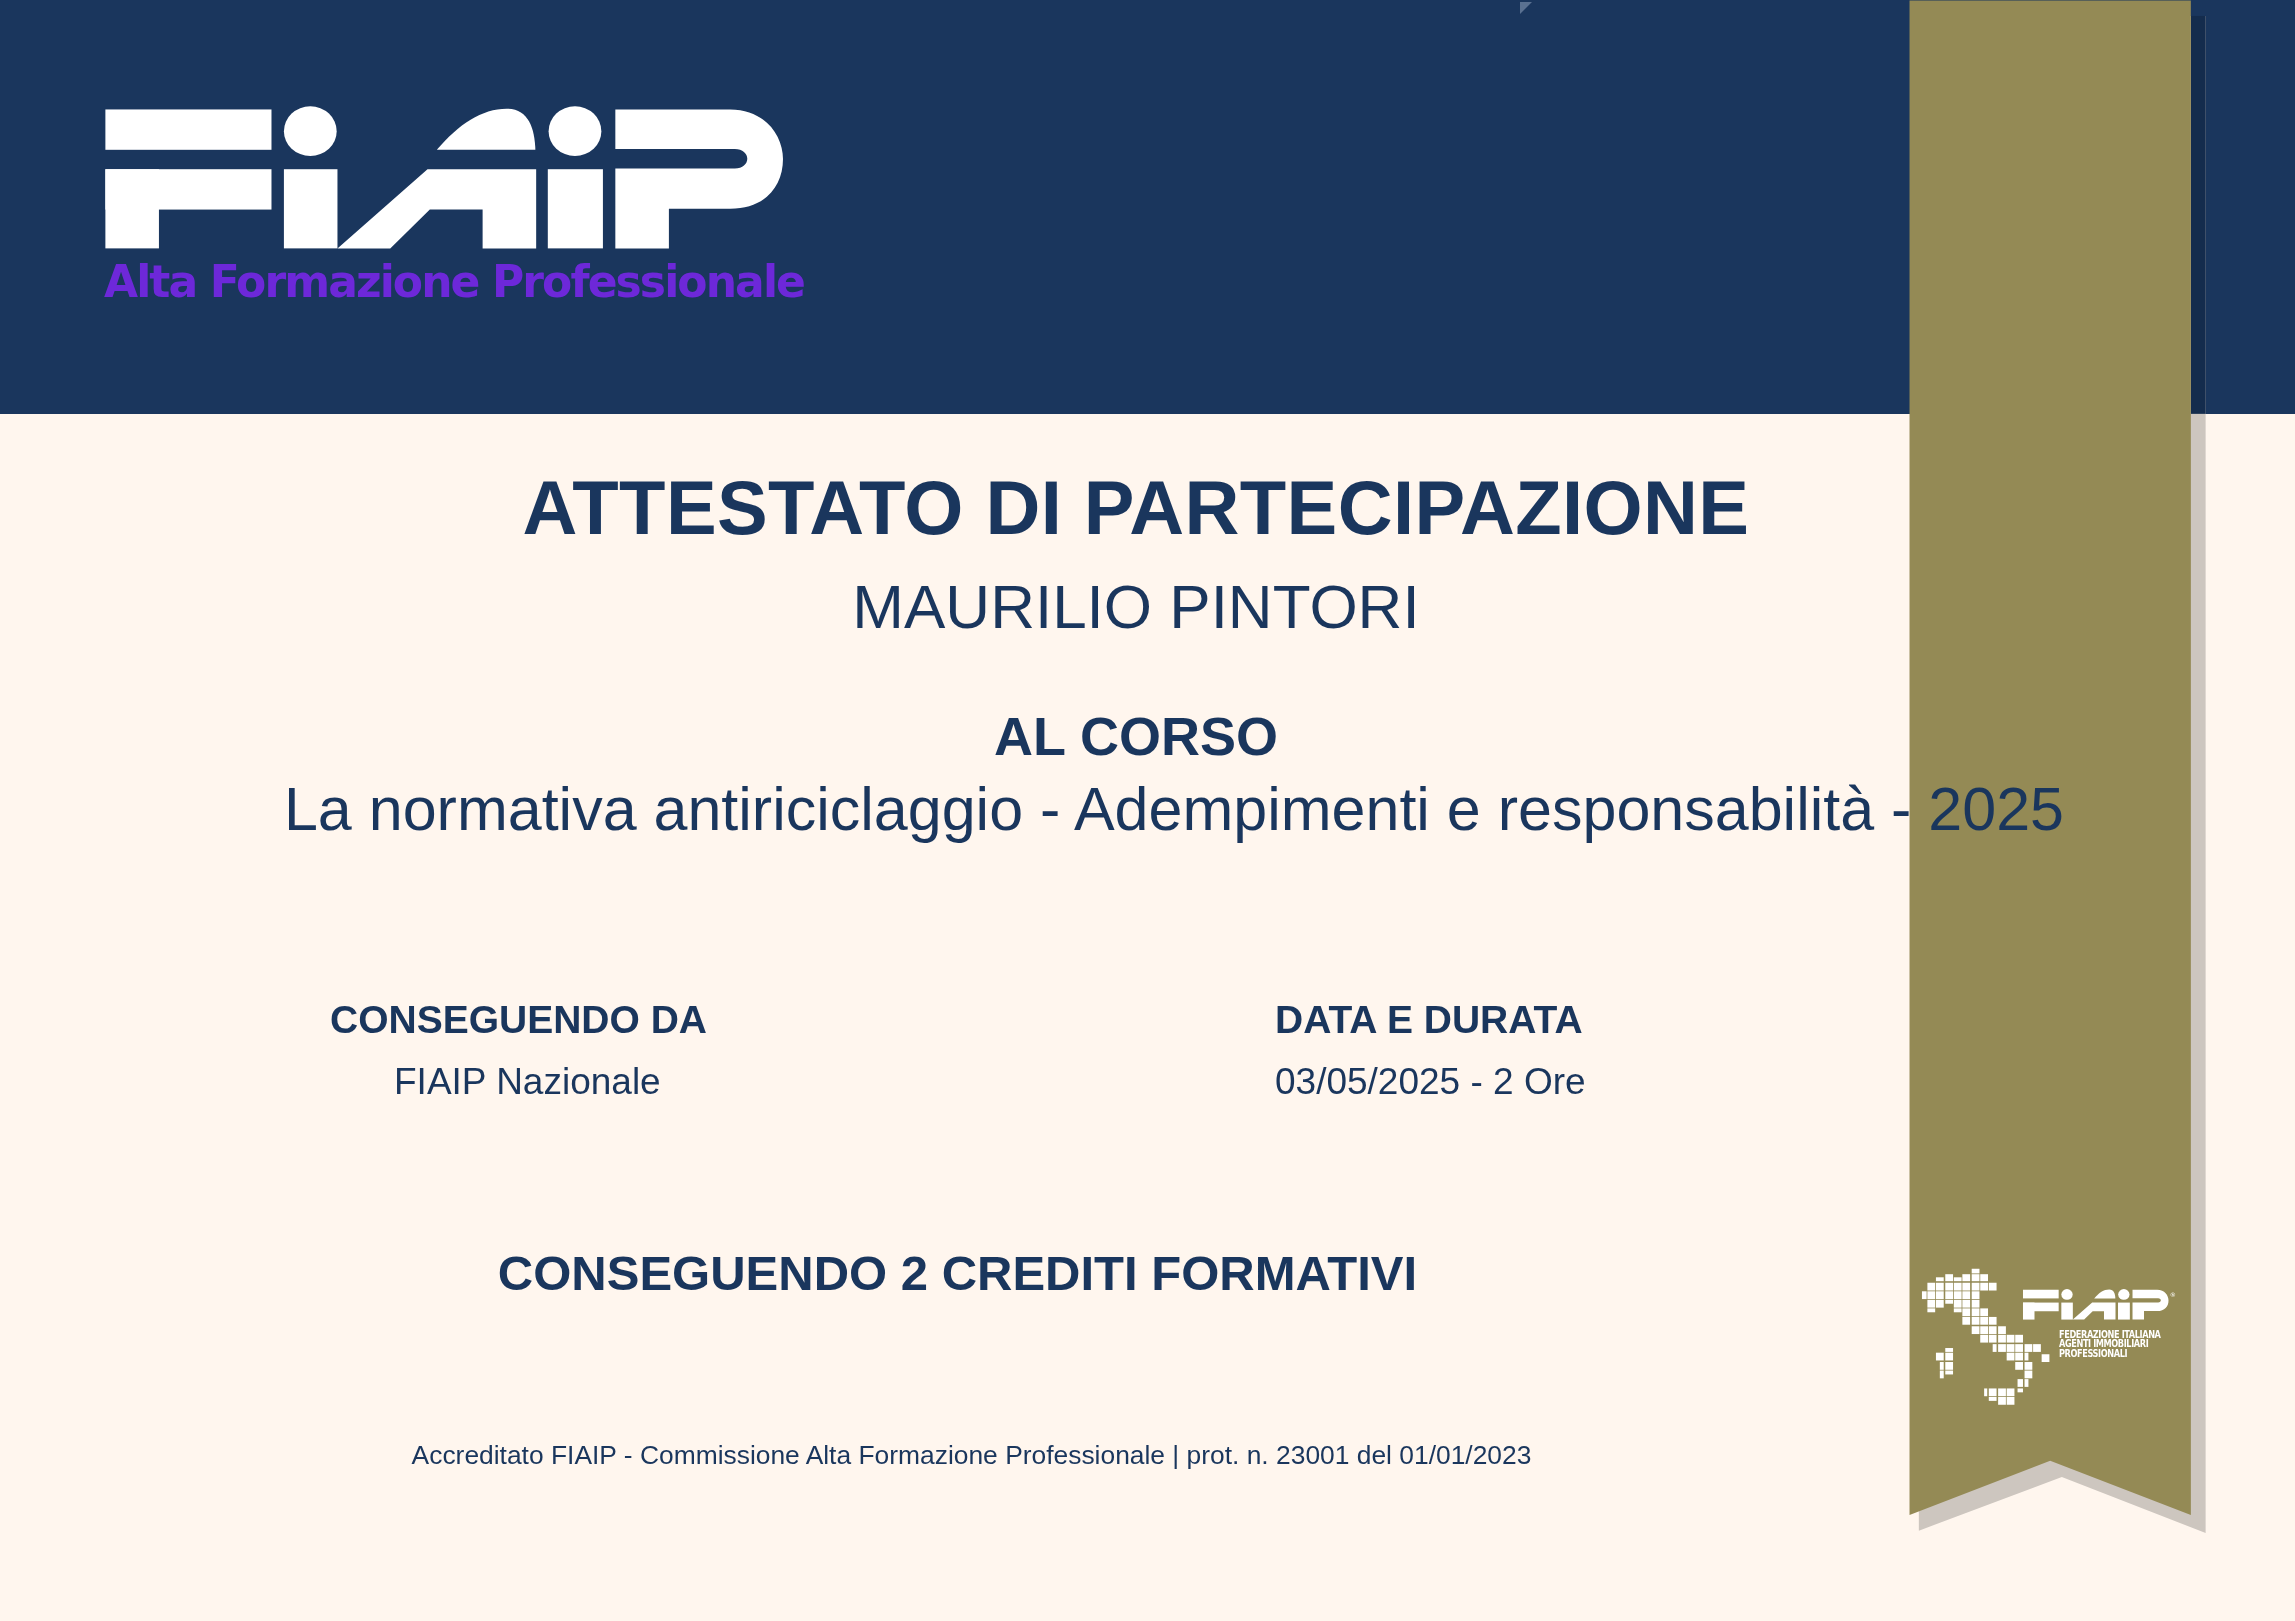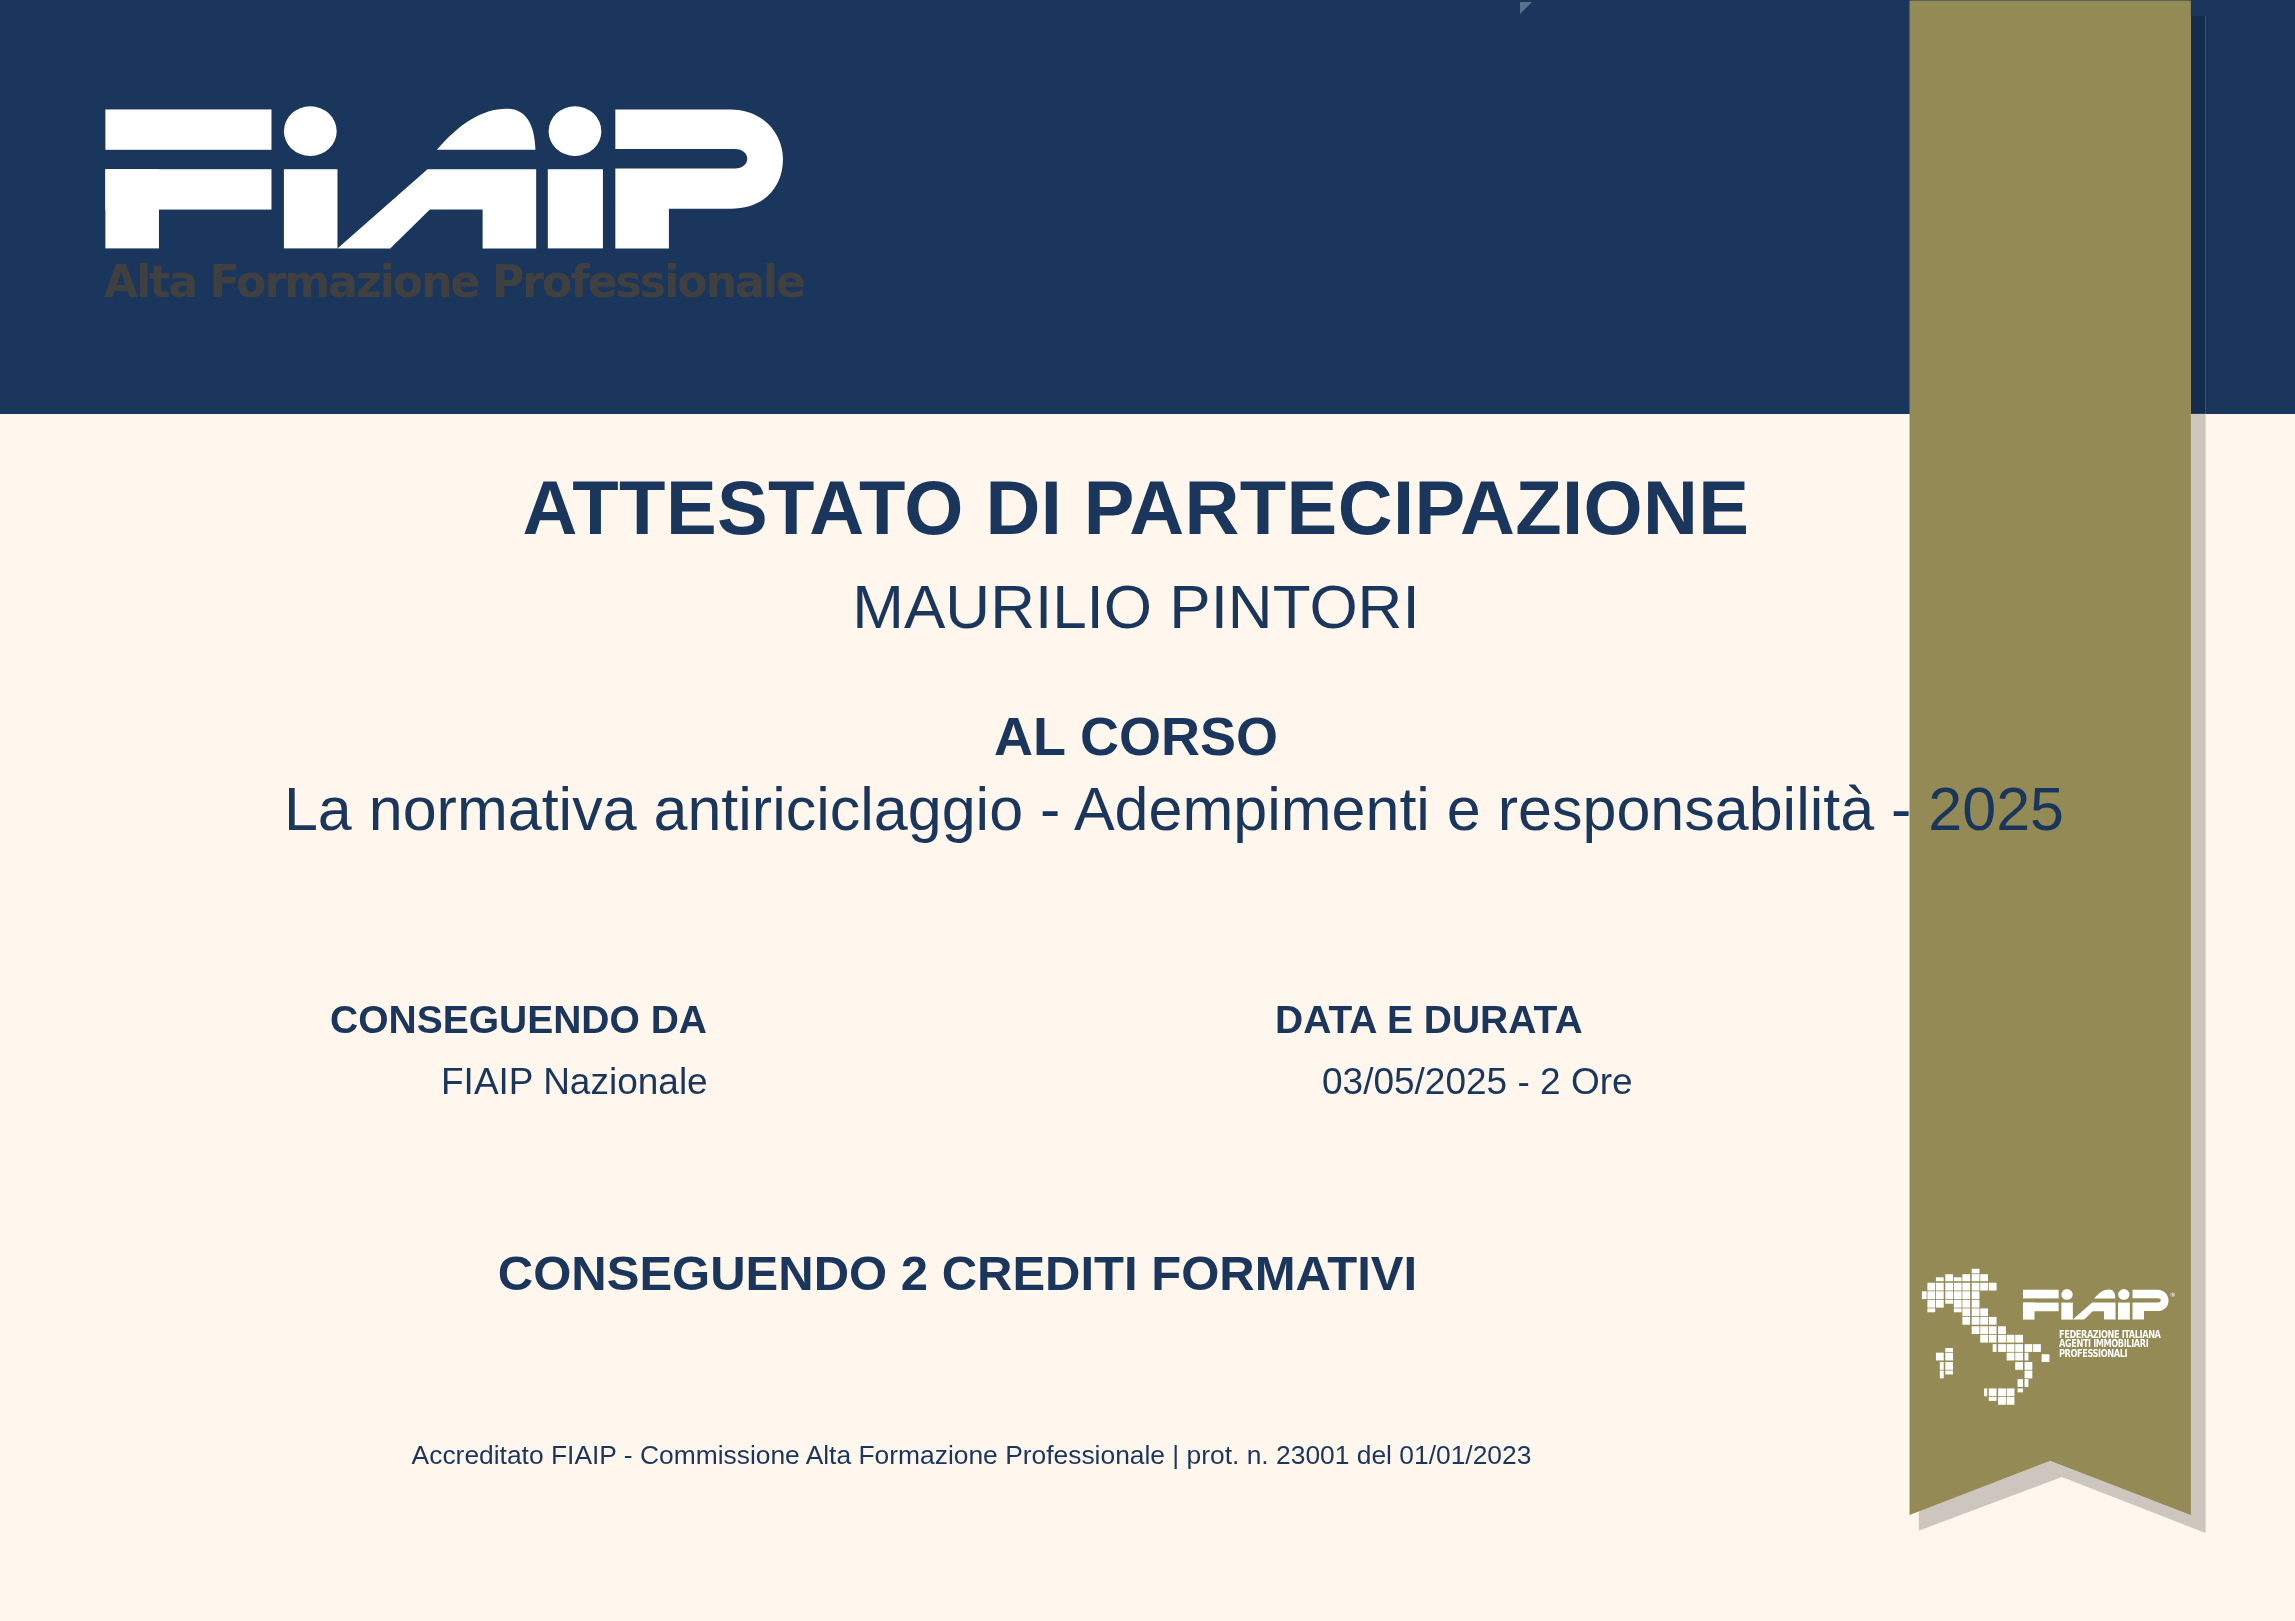--- a/index.html
+++ b/index.html
@@ -14,21 +14,21 @@
     background: #1a365d;
   }
   .header-corner-mark {
     position: absolute; left: 1520px; top: 1.6px; width: 0; height: 0;
     border-top: 12.4px solid #5a7191; border-right: 12.4px solid transparent;
   }
   .logo-svg { position: absolute; left: 0; top: 0; }
   .logo-tagline {
     position: absolute; left: 104px; top: 260px;
     font-family: "DejaVu Sans", sans-serif; font-weight: bold;
-    font-size: 44px; color: #404040; white-space: nowrap;
+    font-size: 44px; color: #6d28d9; white-space: nowrap;
     letter-spacing: -1.9px; line-height: 1;
   }
   .ribbon-svg { position: absolute; left: 0; top: 0; }
   .ribbon-sub {
     position: absolute; left: 2059px; top: 1330px;
     font-family: "DejaVu Sans", sans-serif; font-weight: bold;
     color: #ffffff; font-size: 10px; line-height: 9.3px;
     letter-spacing: -0.5px; transform: scaleX(0.82); transform-origin: left top;
     white-space: nowrap;
   }
@@ -40,21 +40,21 @@
   }
   .recipient { top: 576px; font-size: 62px; line-height: 1; }
   .course-label { top: 709px; font-size: 54px; font-weight: bold; line-height: 1; }
   .course-title { top: 779px; font-size: 61px; line-height: 1; padding-left: 38px; }
   .credits { top: 1249px; font-size: 49px; font-weight: bold; line-height: 1; left: 0; width: 1915px; }
   .footer-note { top: 1442px; font-size: 26.4px; line-height: 1; width: 1943px; }
   .info-label {
     position: absolute; font-size: 39px; font-weight: bold; line-height: 1; white-space: nowrap;
   }
   .info-value {
-    position: absolute; font-size: 37px; line-height: 1; white-space: nowrap; margin-left: 47px;
+    position: absolute; font-size: 37px; line-height: 1; white-space: nowrap;
   }
   .org-label { left: 330px; top: 1000px; }
   .org-value { left: 394px; top: 1063px; }
   .date-label { left: 1275px; top: 1000px; }
   .date-value { left: 1275px; top: 1063px; }
 </style>
 </head>
 <body>
 
 <div class="header"></div>

